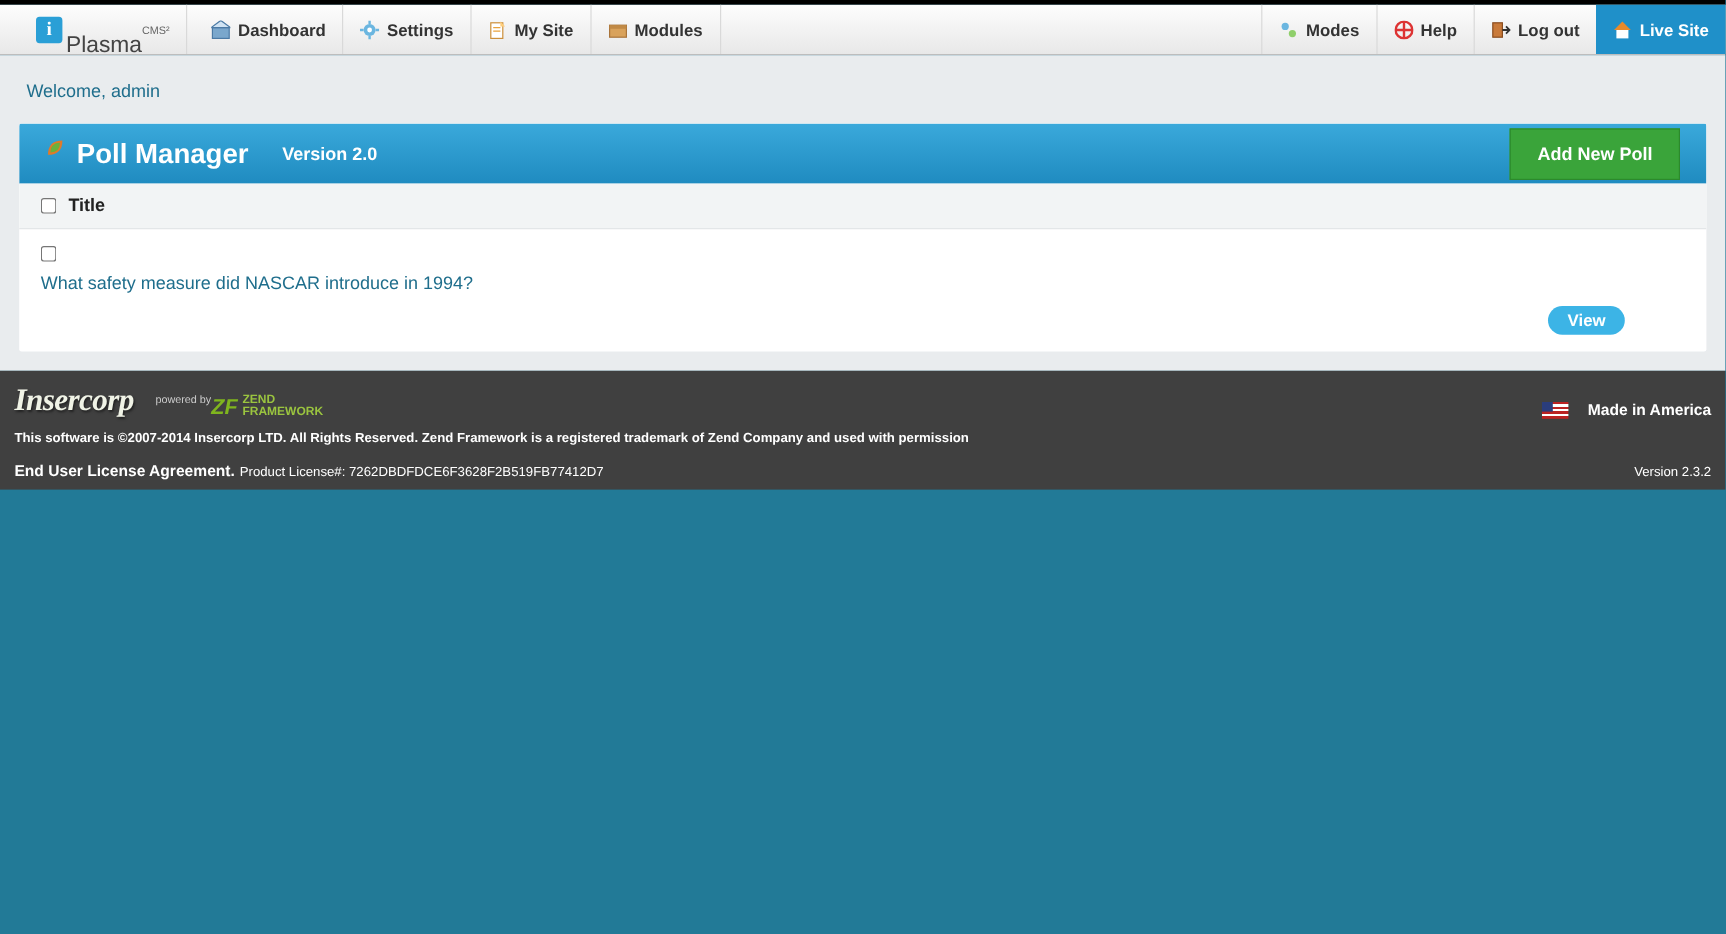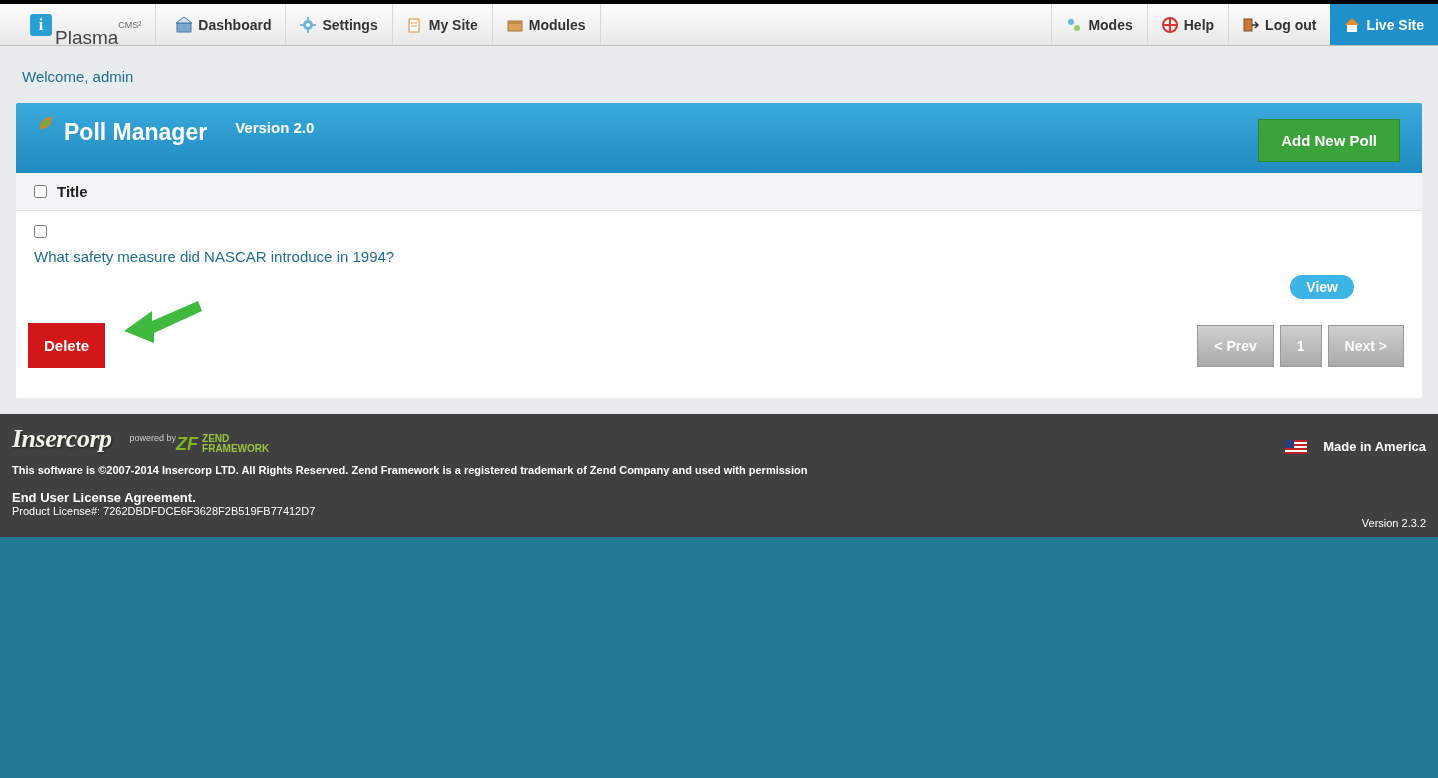--- a/index.html
+++ b/index.html
@@ -97,22 +97,22 @@
   .panel {
     background: #fff;
     border-radius: 2px;
     overflow: hidden;
   }
   .panel-header {
     background: linear-gradient(to bottom, #3aa9db 0%, #1f8bc0 100%);
     color: #fff;
     padding: 16px 22px;
     display: flex;
-    align-items: flex-start;
-    height: 70px;
+    align-items: center;
+    height: 50px;
   }
   .panel-header .leaf {
     width: 18px; height: 18px;
     margin-right: 8px;
     position: relative;
     top: -6px;
   }
   .panel-header h1 {
     font-size: 23px;
     font-weight: 700;
@@ -266,22 +266,21 @@
     background: #2a3d7c;
   }
   .copyright {
     font-size: 11px;
     font-weight: 700;
     margin-bottom: 14px;
   }
   .eula-row {
     font-size: 11px;
     display: flex;
-    align-items: flex-start;
-    flex-direction: column;
+    align-items: flex-end;
   }
   .eula-row .eula {
     font-weight: 700;
     font-size: 13px;
     margin-right: 4px;
   }
   .ver {
     margin-left: auto;
     font-size: 11px;
     font-weight: 400;
@@ -393,31 +392,20 @@
       <input type="checkbox" style="">
       <span>Title</span>
     </div>
 
     <div class="row">
       <input type="checkbox" style="">
       <a href="#">What safety measure did NASCAR introduce in 1994?</a>
       <button class="btn-view">View</button>
     </div>
 
-    <div class="panel-footer">
-      <button class="btn-delete">Delete</button>
-      <svg class="arrow-annot" width="80" height="60" viewBox="0 0 80 60">
-        <polygon points="0,38 28,18 28,28 74,8 78,18 30,40 30,50" fill="#3fba3f"></polygon>
-      </svg>
-      <div class="pager">
-        <button>&lt; Prev</button>
-        <button>1</button>
-        <button>Next &gt;</button>
-      </div>
-    </div>
   </div>
 </div>
 
 <div class="page-footer">
   <div class="footer-top">
     <span class="insercorp-logo">Insercorp</span>
     <div class="zend">
       <span class="powered">powered by</span>
       <div class="zend-row">
         <span class="zf">ZF</span>

